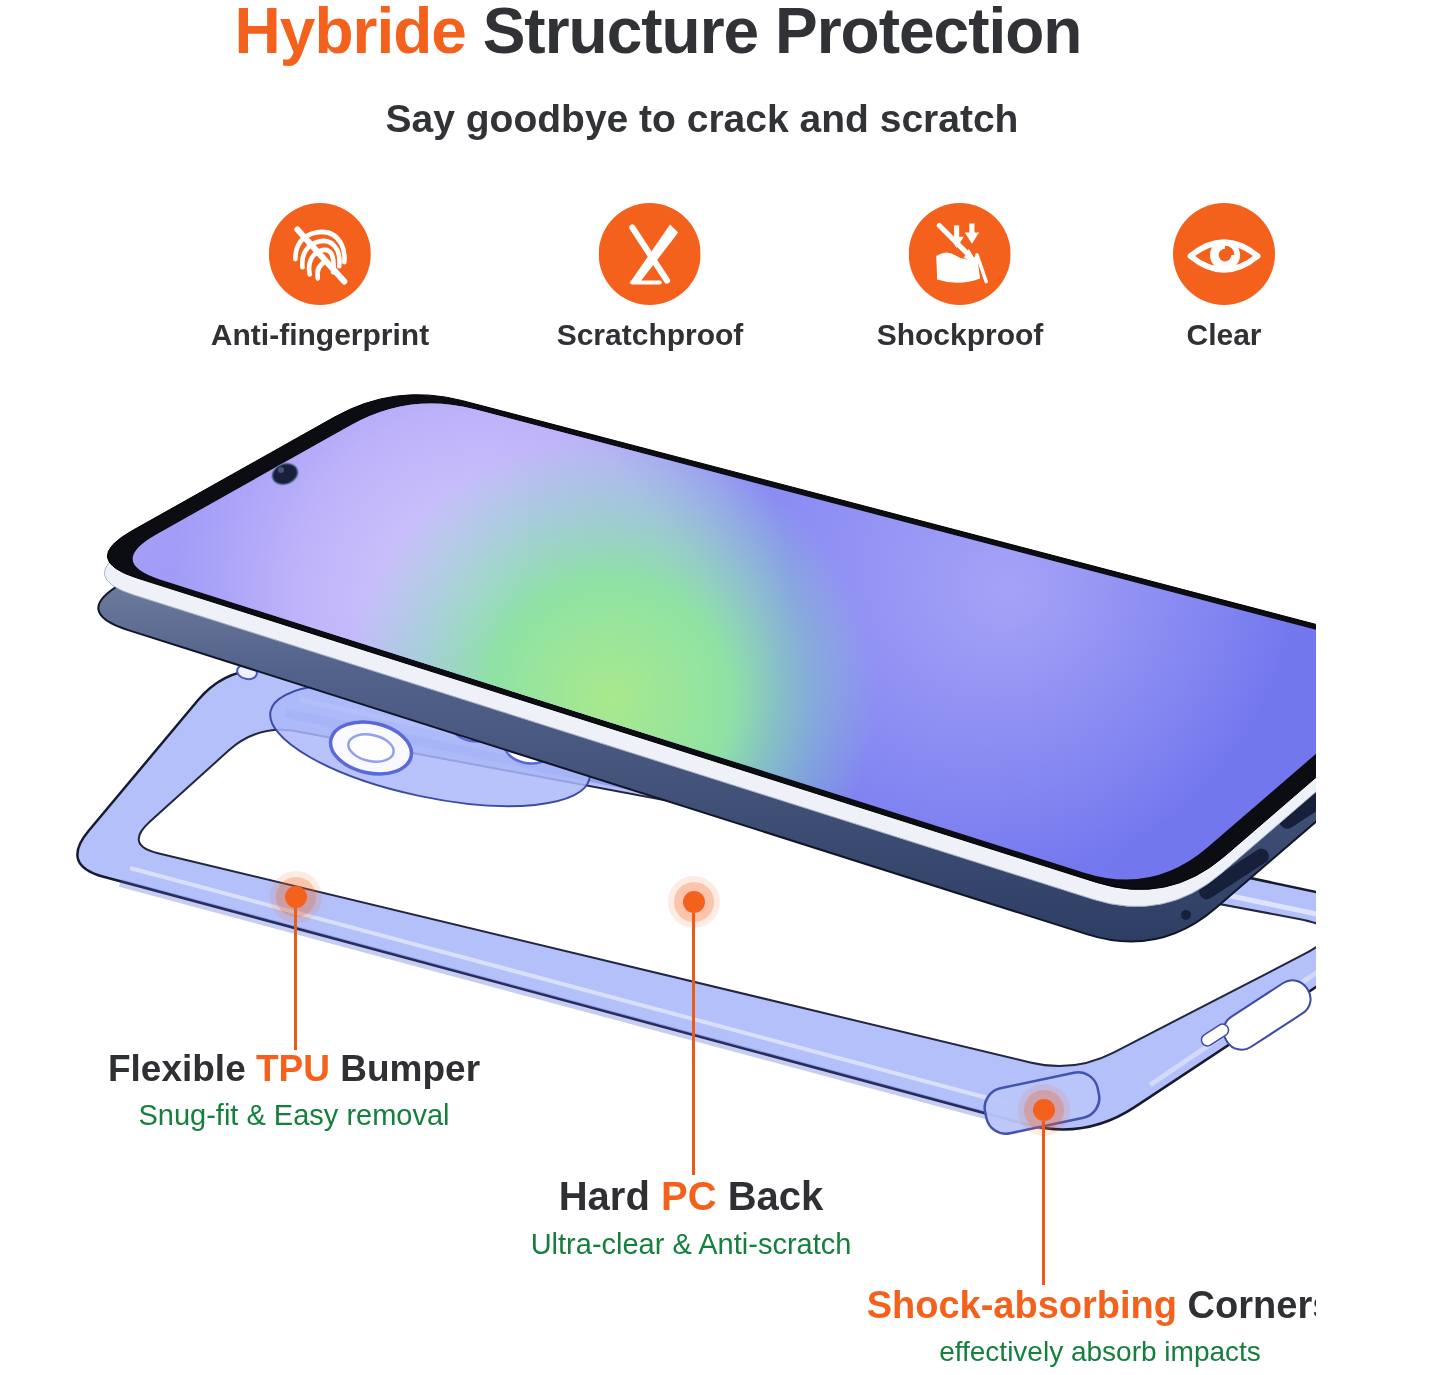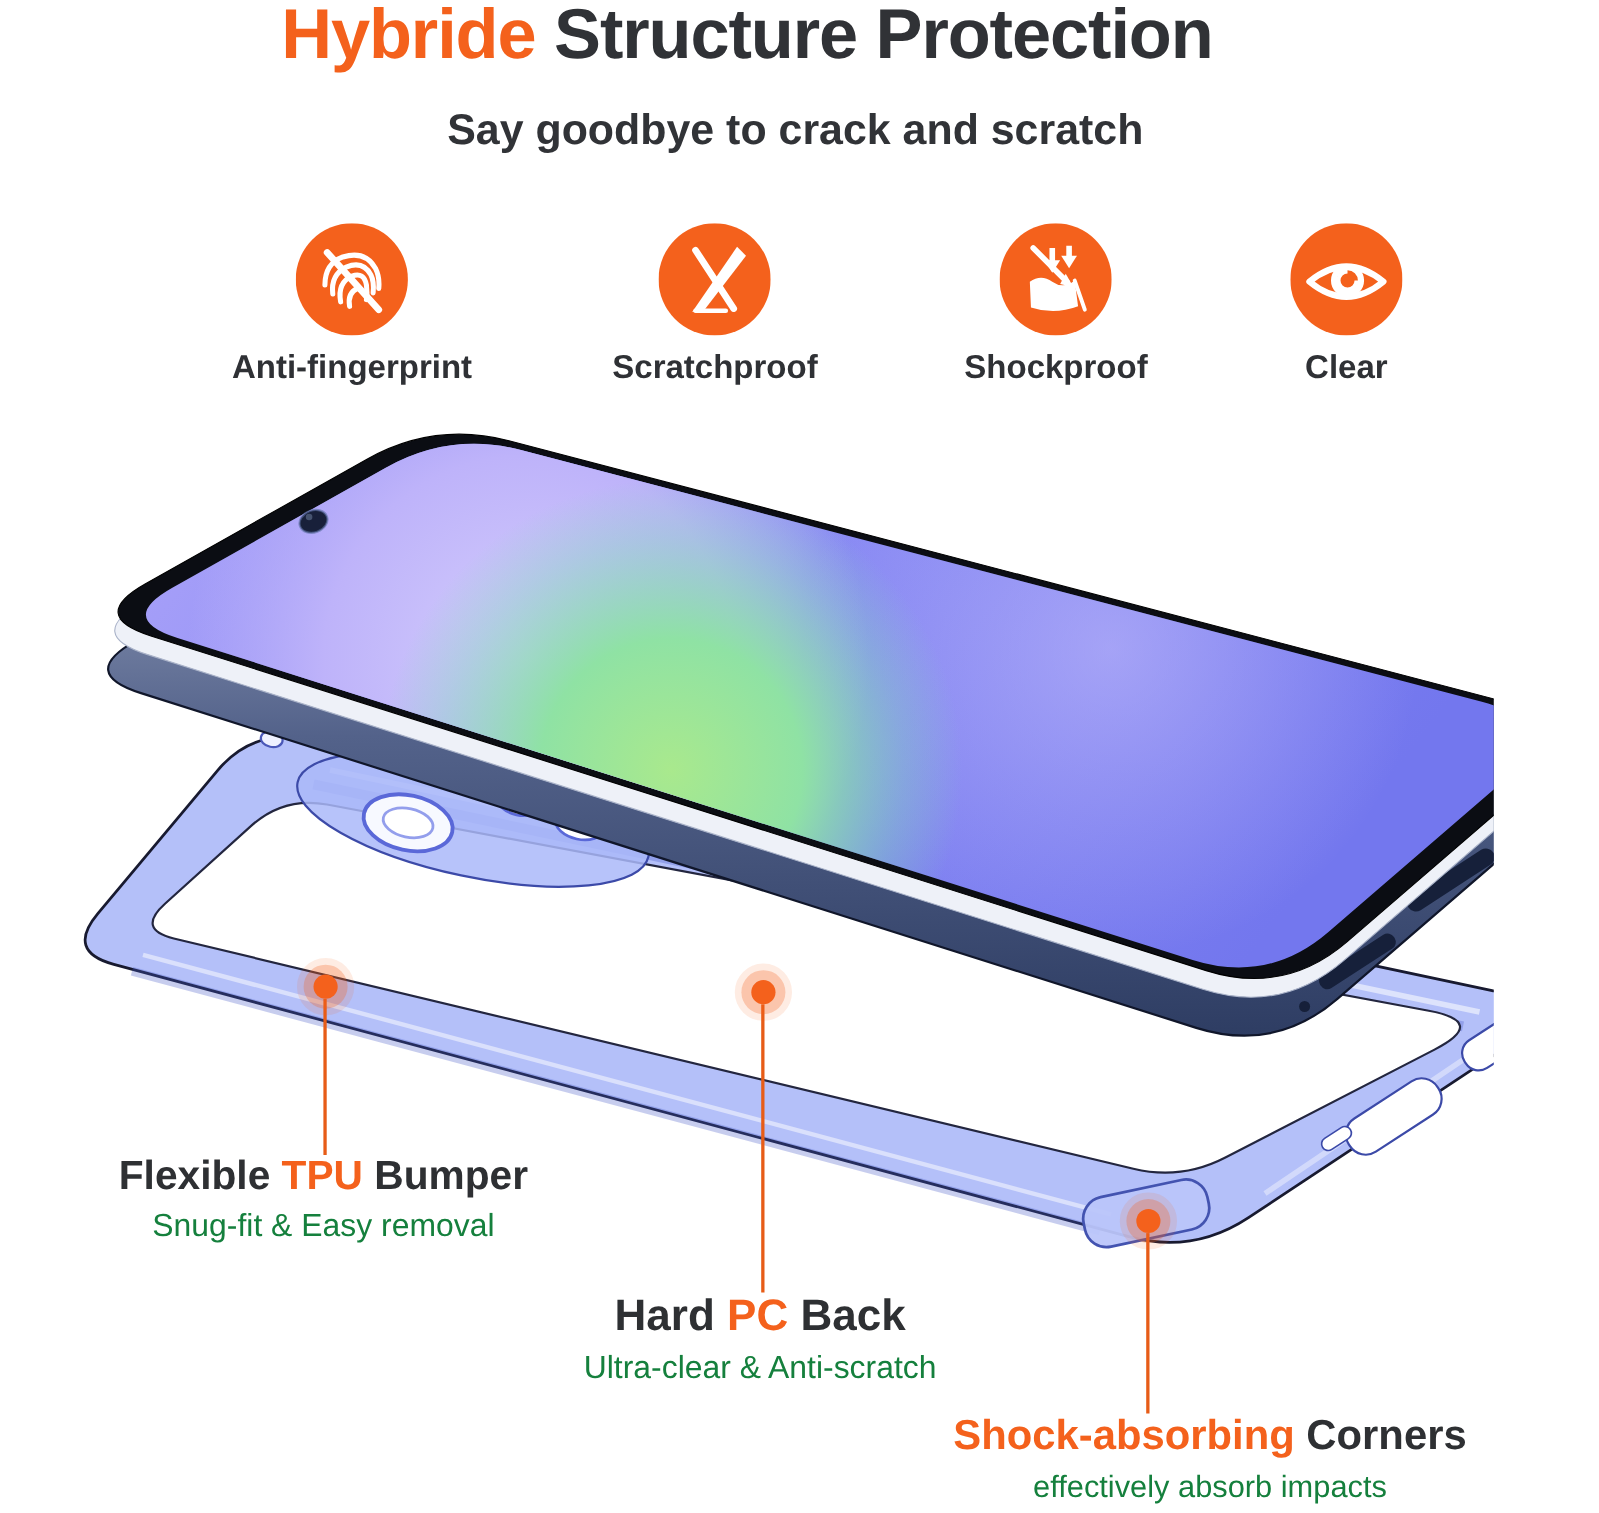--- a/index.html
+++ b/index.html
@@ -1,17 +1,17 @@
 <!DOCTYPE html>
 <html><head>
 <meta charset="utf-8">
 <style>
   html,body{margin:0;padding:0;background:#fff;}
   .page{position:relative;width:1316px;height:1375px;background:#ffffff;overflow:hidden;
-        font-family:"Liberation Sans",sans-serif;padding-left:42px;}
+        font-family:"Liberation Sans",sans-serif;}
   .scene{position:absolute;left:0;top:0;z-index:1;}
   .title{position:absolute;top:-6px;left:0;width:100%;text-align:center;margin:0;
          font-size:64px;font-weight:700;letter-spacing:-1px;color:#303236;z-index:6;white-space:nowrap;}
   .title .hl{color:#F4611C;}
   .subtitle{position:absolute;top:97px;left:0;width:100%;text-align:center;
             font-size:39px;font-weight:700;color:#313337;z-index:6;margin-left:44px;}
   .feature{position:absolute;top:203px;transform:translateX(-50%);display:flex;
            flex-direction:column;align-items:center;z-index:6;}
   .feature .badge{width:102px;height:102px;}
   .feature .flabel{margin-top:13px;font-size:30px;font-weight:700;color:#2f3135;white-space:nowrap;}

